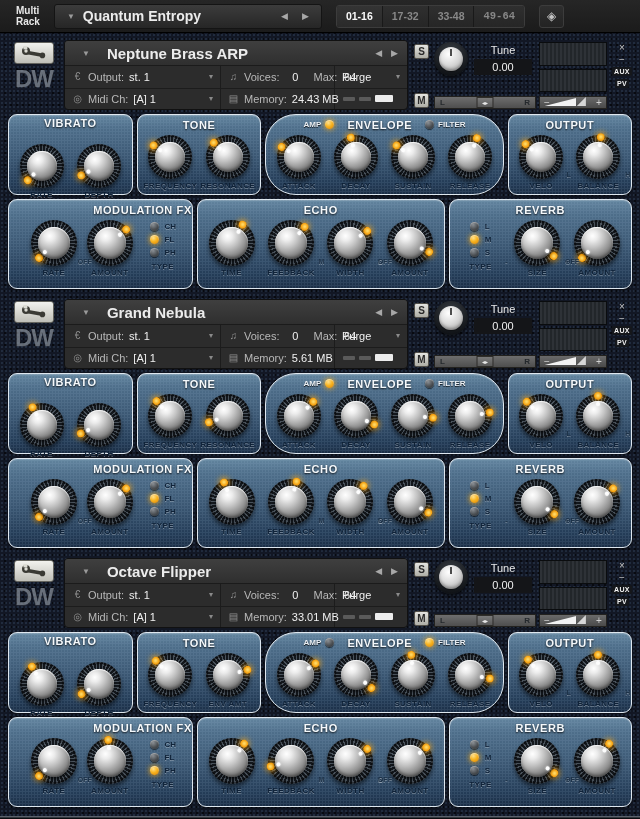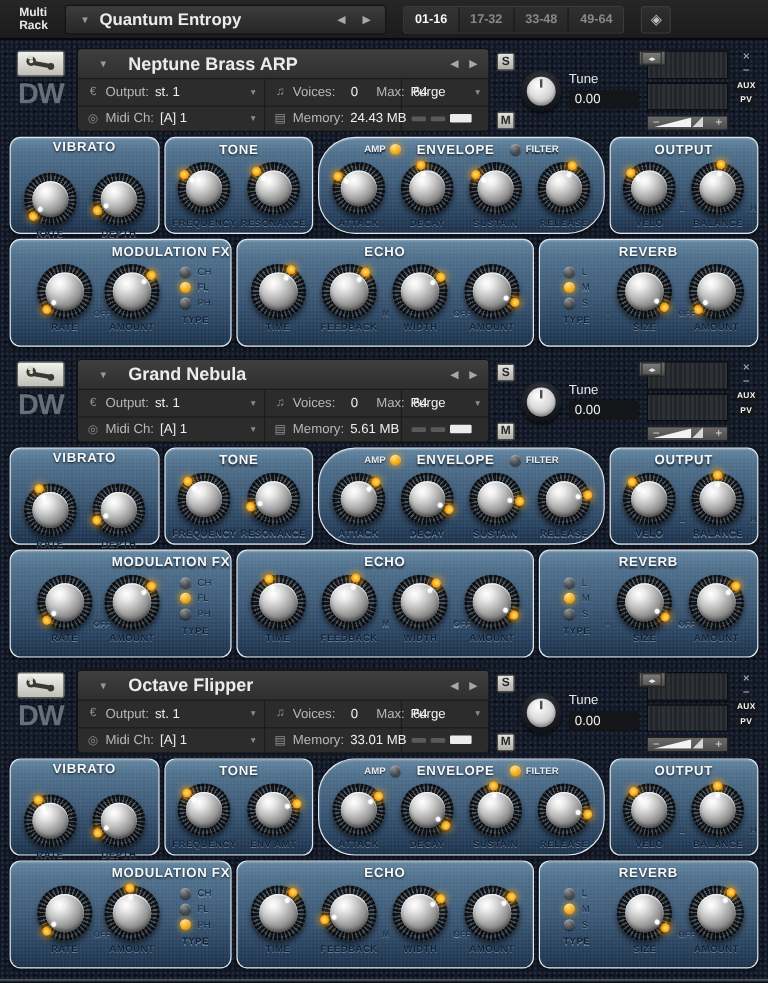--- a/index.html
+++ b/index.html
@@ -11,21 +11,21 @@
   .rack-label{font-size:10px;font-weight:bold;color:#e8e8e8;line-height:1.1;}
   .preset-box{width:258px;height:23px;background:linear-gradient(#3c3c3c,#262626);border:1px solid #141414;
               border-radius:3px;display:flex;align-items:center;padding:0 4px;}
   .title-dd{color:#9a9a9a;font-size:8px;margin:0 8px;}
   .preset-name{font-size:14px;font-weight:bold;color:#ececec;flex:1;white-space:nowrap;overflow:hidden;}
   .preset-nav{display:flex;gap:14px;margin-right:8px;}
   .nav-arrow{color:#a8a8a8;font-size:9px;cursor:default;}
   .pages{display:flex;border:1px solid #3c3c3c;border-radius:3px;overflow:hidden;height:23px;box-sizing:border-box;}
   .page-btn{padding:0 9px;font-size:10.5px;font-weight:bold;color:#888;background:linear-gradient(#2f2f2f,#262626);
             border:none;border-right:1px solid #191919;display:flex;align-items:center;font-family:inherit;}
-  .page-btn:last-child{border-right:none;}
+  .page-btn:last-child{border-right:none;font-family:Liberation Mono, monospace;}
   .page-btn.active{color:#fafafa;background:linear-gradient(#343434,#2a2a2a);}
   .quick-btn{width:25px;height:23px;border:1px solid #3c3c3c;border-radius:3px;background:linear-gradient(#2f2f2f,#232323);
              color:#c4c4c4;font-size:12px;display:flex;align-items:center;justify-content:center;padding:0;}
   
   .rack{height:786px;box-sizing:border-box;padding:5px 8px 0;display:flex;flex-direction:column;gap:4px;
         background-color:#121724;
         background-image:radial-gradient(rgba(110,150,195,.16) 1px,transparent 1.4px),
                          radial-gradient(rgba(0,0,0,.55) 1px,transparent 1.4px);
         background-size:4px 4px,6px 6px;background-position:0 0,2px 3px;}
   .footer{height:7px;background:linear-gradient(#474d56,#0a0c0f 70%);border-top:1px solid #5b616a;margin:1px -8px 0;}
@@ -53,21 +53,21 @@
   .lbl-max{margin-left:10px;}
   .c-voices .val{min-width:14px;text-align:right;}
   .c-bars{gap:4px;padding-left:8px;}
   .pb{width:12px;height:4px;background:#5a5a5a;border-radius:1px;display:inline-block;}
   .pb.on{width:18px;height:7px;background:#ececec;}
   .hdr-right{flex:1;display:flex;gap:5px;padding:2px 0 1px 6px;min-width:0;}
   .smcol{display:flex;flex-direction:column;justify-content:space-between;padding:2px 0 1px;}
   .sbtn{width:15px;height:15px;font-size:10px;font-weight:bold;color:#2a2a2a;
         background:linear-gradient(#e4e4e0,#aeaea6);border:1px solid #514f49;border-radius:2px;
         display:flex;align-items:center;justify-content:center;padding:0;}
-  .col-tune{display:flex;flex-direction:row;justify-content:space-between;width:100px;}
+  .col-tune{display:flex;flex-direction:column;justify-content:space-between;width:100px;text-align:center;}
   .tune-top{display:flex;gap:6px;align-items:center;}
   .tknob{position:relative;width:34px;height:34px;border-radius:50%;flex:none;
          background:radial-gradient(circle at 50% 35%,#41464d,#101317 75%);box-shadow:0 2px 3px rgba(0,0,0,.6);}
   .tcap{position:absolute;inset:5px;border-radius:50%;
         background:radial-gradient(circle at 40% 30%,#ffffff,#dcdcdc 45%,#a8a8a8 95%);
         box-shadow:inset 0 -2px 3px rgba(0,0,0,.3),0 1px 2px rgba(0,0,0,.5);}
   .tcap::after{content:"";position:absolute;top:2px;left:50%;margin-left:-1px;width:2px;height:7px;background:#4c4c4c;}
   .tune-col{display:flex;flex-direction:column;gap:3px;}
   .tune-label{font-size:11px;color:#e6e6e6;}
   .tune-value{width:48px;background:#141518;color:#efefef;font-size:11px;padding:2px 5px;}
@@ -129,21 +129,21 @@
        text-shadow:0 1px 0 rgba(255,255,255,.28);}
   .sub.sl{left:-4px;} .sub.sr{right:-4px;}
   .lgroup{display:flex;flex-direction:column;align-items:center;width:50px;}
   .lrows{display:flex;flex-direction:column;gap:4px;margin-top:2px;align-items:flex-start;}
   .lrow{display:flex;align-items:center;gap:6px;}
   .led{width:9px;height:9px;border-radius:50%;flex:none;
        background:radial-gradient(circle at 35% 30%,#8a8f94 0%,#4a4e52 55%,#2e3134 100%);
        box-shadow:inset 0 1px 1px rgba(255,255,255,.4),0 1px 1px rgba(0,0,0,.6);}
   .led.on{background:radial-gradient(circle at 38% 32%,#ffe08a 0%,#f7b31f 45%,#d97f04 100%);
        box-shadow:0 0 5px 1px rgba(248,170,20,.7),inset 0 1px 1px rgba(255,255,255,.5);}
-  .llabel{font-size:8px;font-weight:normal;color:#0f2238;text-shadow:0 1px 0 rgba(255,255,255,.3);}
+  .llabel{font-size:8px;font-weight:bold;color:#0f2238;text-shadow:0 1px 0 rgba(255,255,255,.3);}
   .lg-label{margin-top:5px;font-size:8px;font-weight:bold;color:#0f2238;letter-spacing:.4px;
             text-shadow:0 1px 0 rgba(255,255,255,.3);}
 </style>
 </head>
 <body>
 
 <header class="topbar">
   <div class="rack-label">
     <div>Multi</div>
     <div>Rack</div>

